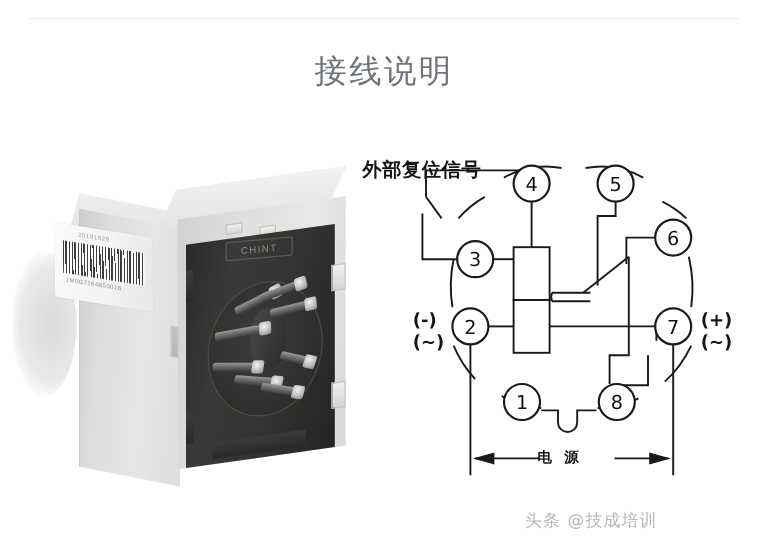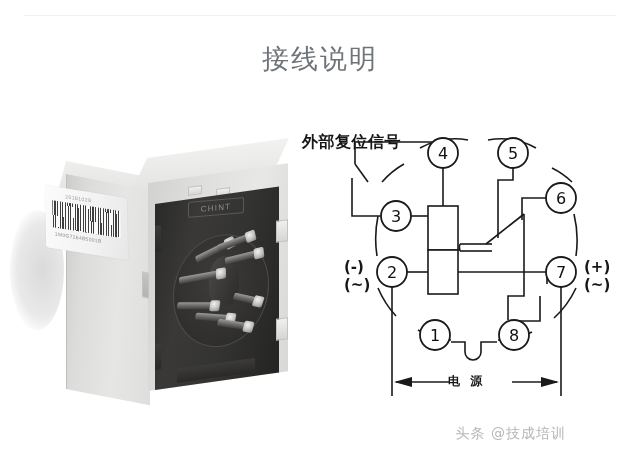--- a/index.html
+++ b/index.html
@@ -179,21 +179,21 @@
   }
   .lbl-reset { left: 2px;  top: 12px; font-size: 16px; letter-spacing: .5px; }
   .lbl-negA  { left: 44px; top: 138px; }
   .lbl-negB  { left: 44px; top: 156px; }
   .lbl-posA  { left: 284px; top: 138px; }
   .lbl-posB  { left: 284px; top: 156px; }
   .lbl-power { left: 148px; top: 253px; font-size: 12px; letter-spacing: 3px; }
 
   
   .watermark {
-    position: absolute; right: 2px; bottom: 10px;
+    position: absolute; right: 20px; bottom: 10px;
     font-size: 14px;
     color: #b6b6b6;
     letter-spacing: 1px;
     font-family: "DejaVu Sans", "Liberation Sans", sans-serif;
   }
 </style>
 </head>
 <body>
 
 <div id="page">

